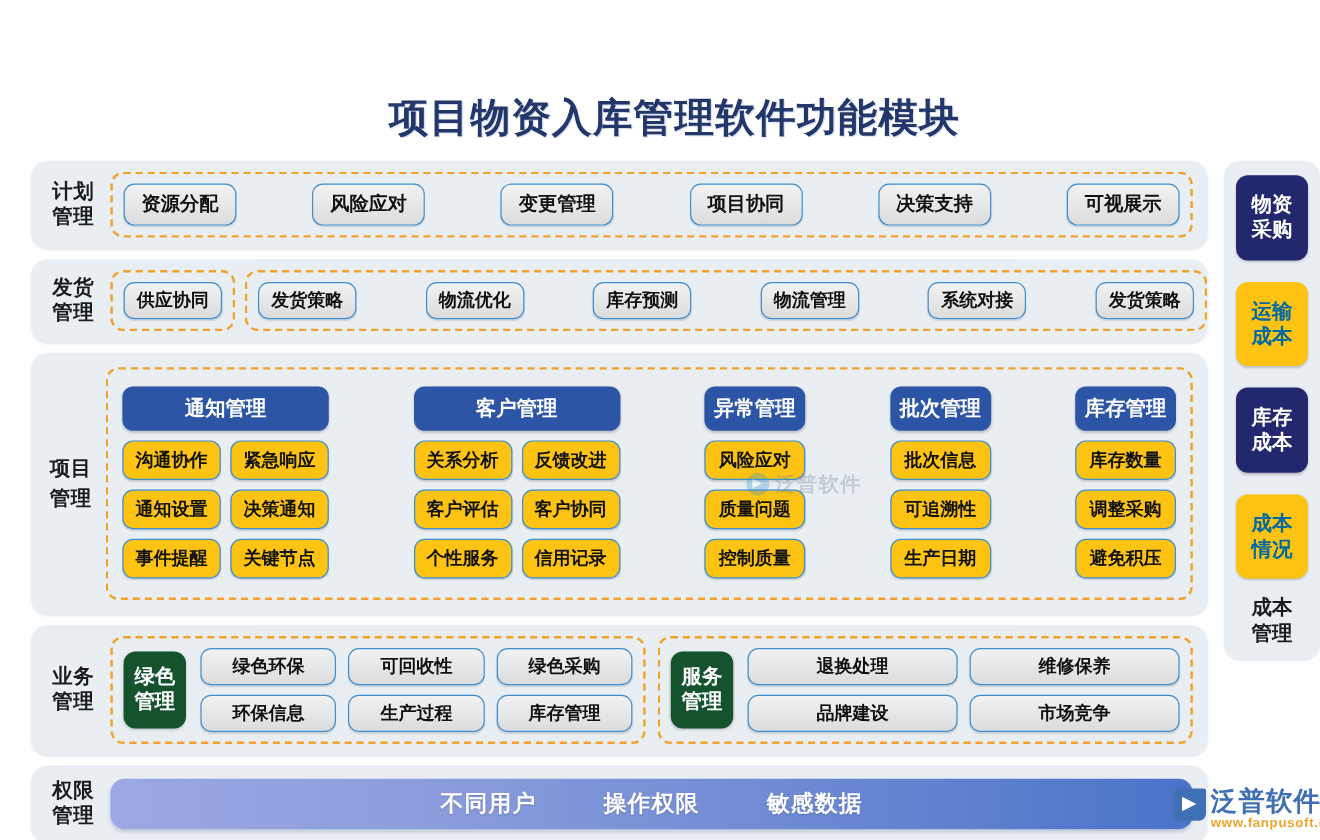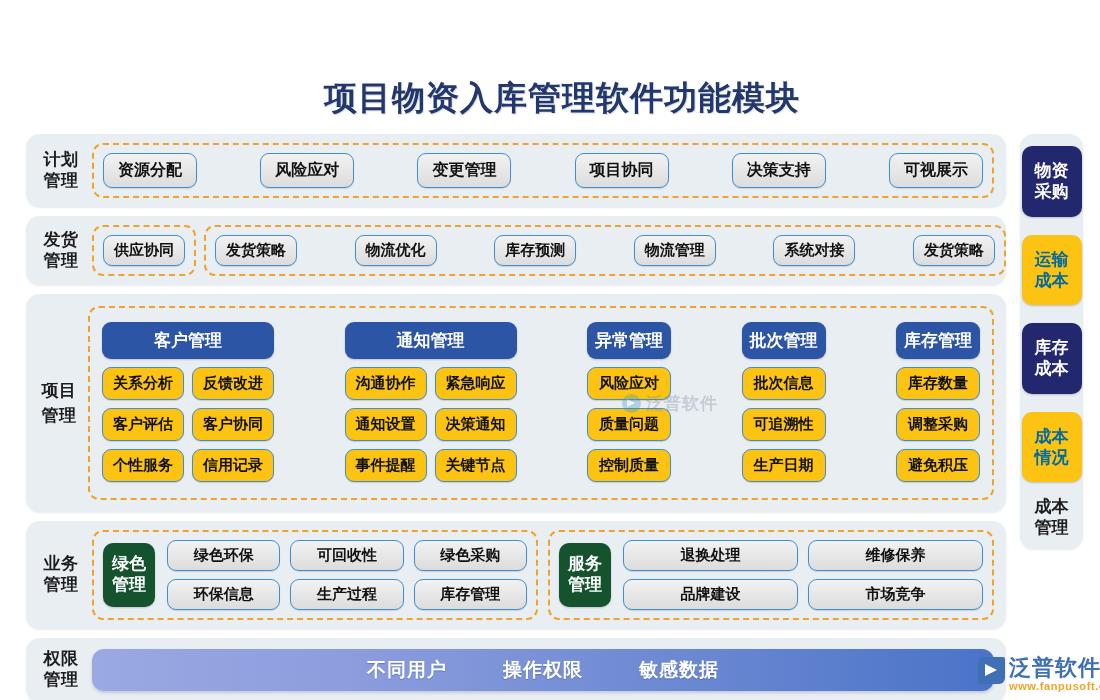--- a/index.html
+++ b/index.html
@@ -193,21 +193,21 @@
     font-weight: bold;
     letter-spacing: 1px;
     text-shadow: 0 1px 1px rgba(40,60,120,0.35);
   }
 
   
   .rail {
     position: absolute;
     left: 1008px;
     top: 134px;
-    width: 63px;
+    width: 80px;
     background: #e9eef3;
     border-radius: 14px;
     padding: 12px 10px 10px 10px;
     display: flex;
     flex-direction: column;
     align-items: center;
     gap: 18px;
     box-shadow: 0 1px 2px rgba(120,135,160,0.18);
   }
   .rail-tile {
@@ -334,47 +334,47 @@
 
     <div class="band" id="band-project">
       <div class="band-label">
         <div>项目</div>
         <div>管理</div>
       </div>
       <div class="band-body">
         <div class="dgroup grow">
 
           <div class="pcol">
+            <div class="pcol-head">通知管理</div>
+            <div class="pcol-cells">
+              <div class="pcol-sub">
+                <div class="ychip">沟通协作</div>
+                <div class="ychip">通知设置</div>
+                <div class="ychip">事件提醒</div>
+              </div>
+              <div class="pcol-sub">
+                <div class="ychip">紧急响应</div>
+                <div class="ychip">决策通知</div>
+                <div class="ychip">关键节点</div>
+              </div>
+            </div>
+          </div>
+
+          <div class="pcol">
             <div class="pcol-head">客户管理</div>
             <div class="pcol-cells">
               <div class="pcol-sub">
                 <div class="ychip">关系分析</div>
                 <div class="ychip">客户评估</div>
                 <div class="ychip">个性服务</div>
               </div>
               <div class="pcol-sub">
                 <div class="ychip">反馈改进</div>
                 <div class="ychip">客户协同</div>
                 <div class="ychip">信用记录</div>
-              </div>
-            </div>
-          </div>
-
-          <div class="pcol">
-            <div class="pcol-head">通知管理</div>
-            <div class="pcol-cells">
-              <div class="pcol-sub">
-                <div class="ychip">沟通协作</div>
-                <div class="ychip">通知设置</div>
-                <div class="ychip">事件提醒</div>
-              </div>
-              <div class="pcol-sub">
-                <div class="ychip">紧急响应</div>
-                <div class="ychip">决策通知</div>
-                <div class="ychip">关键节点</div>
               </div>
             </div>
           </div>
 
           <div class="pcol">
             <div class="pcol-head">异常管理</div>
             <div class="pcol-cells">
               <div class="pcol-sub">
                 <div class="ychip">风险应对</div>
                 <div class="ychip">质量问题</div>

